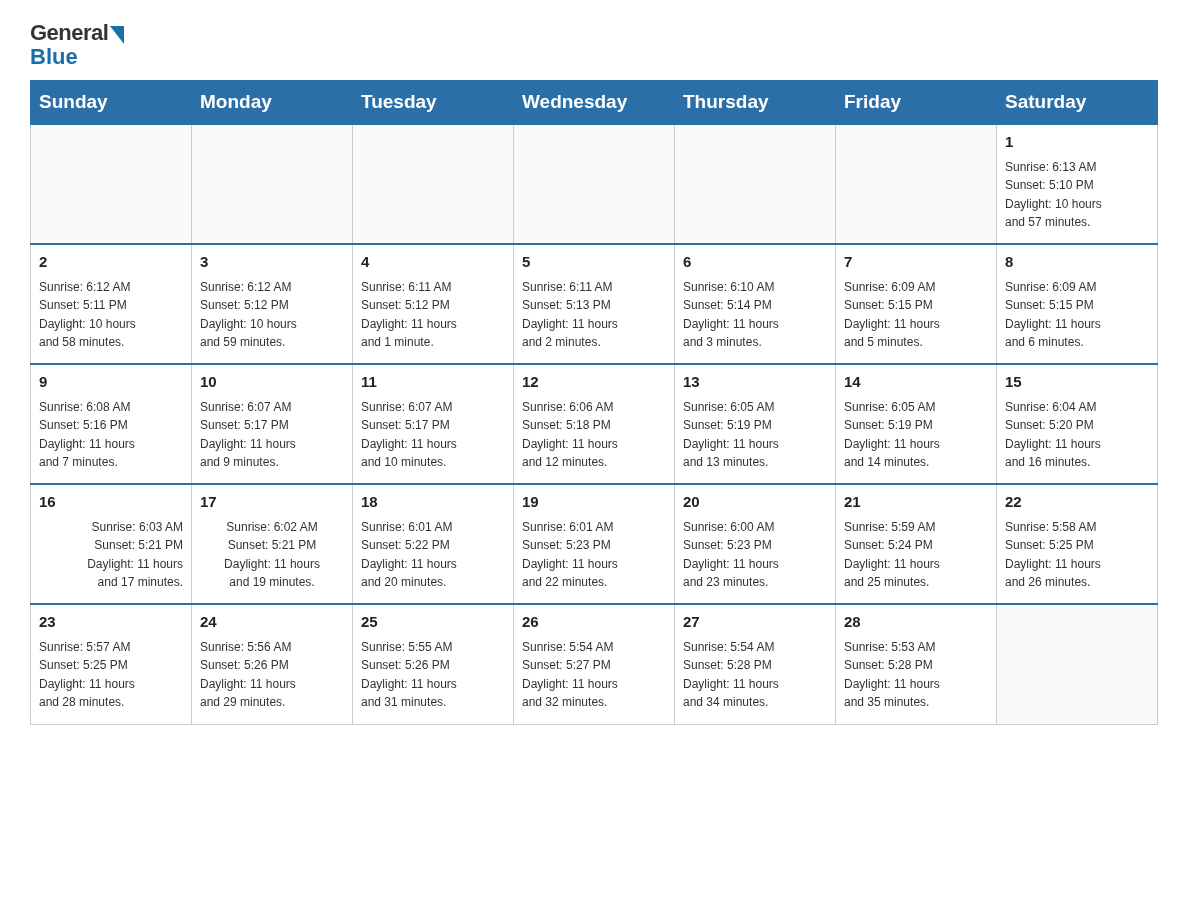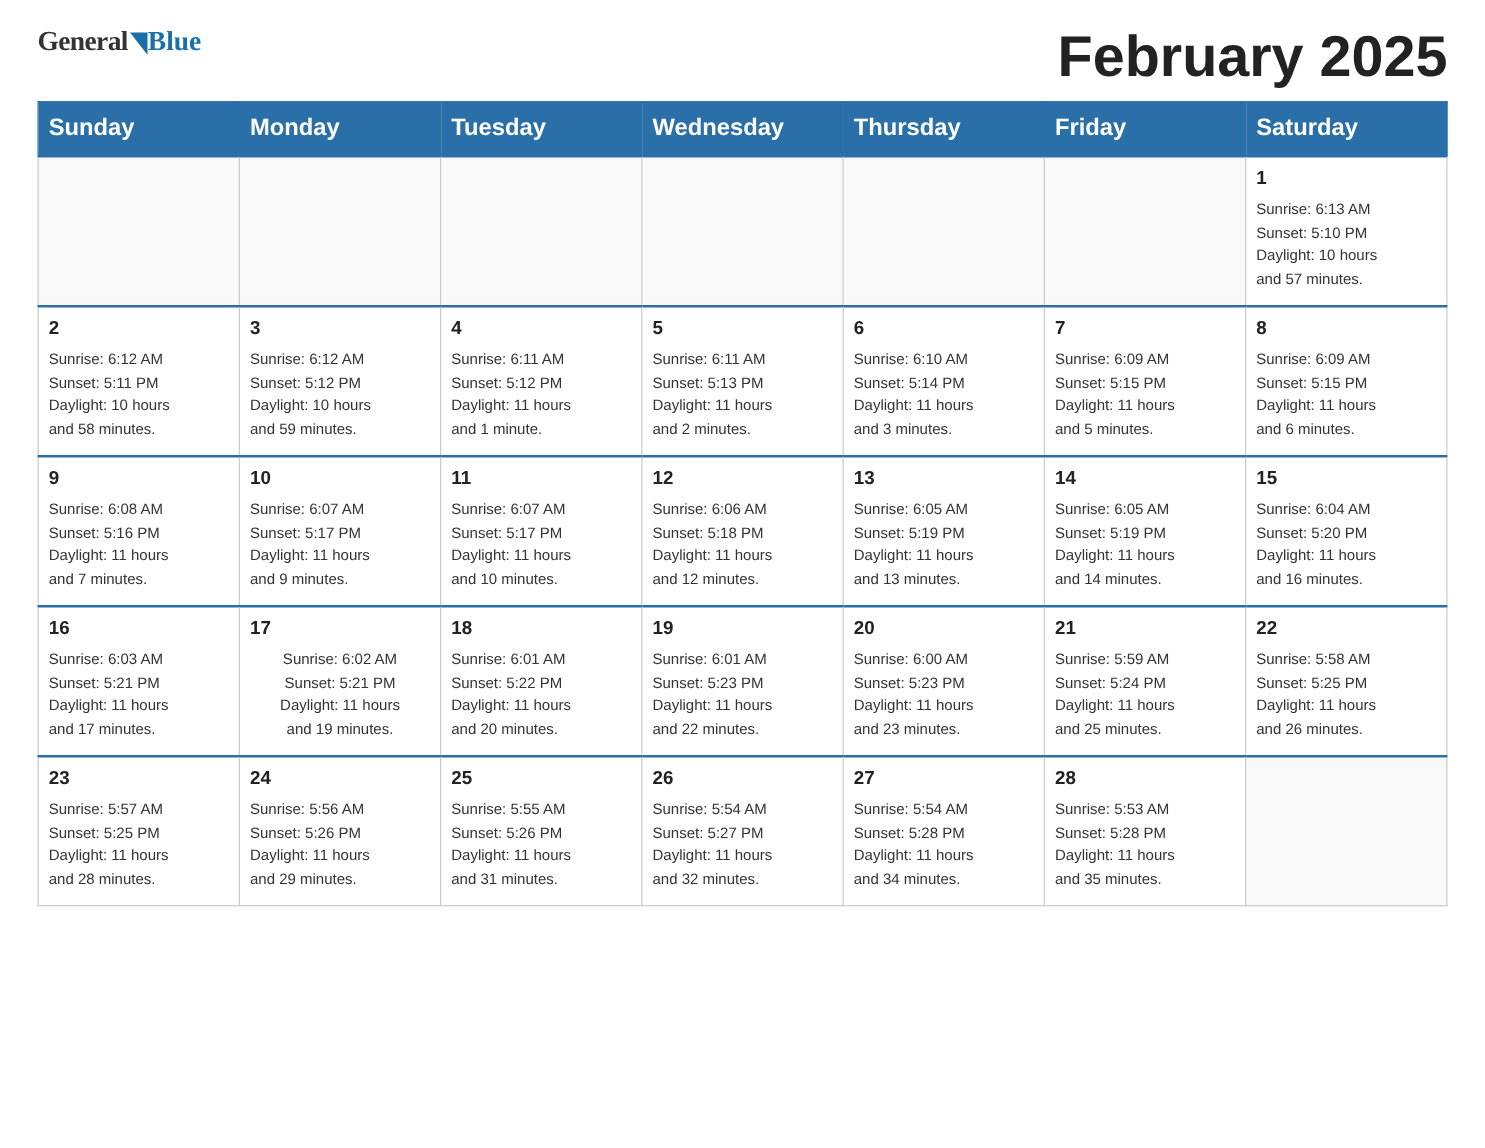--- a/index.html
+++ b/index.html
@@ -11,22 +11,22 @@
       min-height: 918px;
     }
     .header {
       display: flex;
       justify-content: space-between;
       align-items: flex-start;
       margin-bottom: 10px;
     }
     .logo {
       display: flex;
-      align-items: flex-end;
-      font-family: Liberation Serif, serif;
+      flex-direction: column;
+      align-items: flex-start;
     }
     .logo-top {
       display: flex;
       align-items: center;
     }
     .logo-general {
       font-size: 22px;
       font-weight: bold;
       color: #333;
       letter-spacing: -0.5px;
@@ -108,21 +108,20 @@
 
 <div class="header">
   <div class="logo">
     <div class="logo-top">
       <span class="logo-general">General</span>
       <div class="logo-arrow"></div>
     </div>
     <span class="logo-blue">Blue</span>
   </div>
   <div class="title-section">
-    <div class="month-title">February 2025</div>
   </div>
 </div>
 
 <table class="calendar">
   <thead>
     <tr>
     <th>Sunday</th>
         <th>Monday</th>
         <th>Tuesday</th>
         <th>Wednesday</th>
@@ -245,21 +244,21 @@
           <span class="day-number">15</span>
           <div class="day-info" style="white-space: pre-line;">Sunrise: 6:04 AM
 Sunset: 5:20 PM
 Daylight: 11 hours
 and 16 minutes.</div>
         </td>
       </tr>
       <tr class="week-row">
         <td>
           <span class="day-number">16</span>
-          <div class="day-info" style="white-space: pre-line;">Sunrise: 6:03 AM
+          <div class="day-info" style="white-space: pre-line; text-align: right;">Sunrise: 6:03 AM
 Sunset: 5:21 PM
 Daylight: 11 hours
 and 17 minutes.</div>
         </td>
         <td>
           <span class="day-number">17</span>
           <div class="day-info" style="white-space: pre-line; text-align: center;">Sunrise: 6:02 AM
 Sunset: 5:21 PM
 Daylight: 11 hours
 and 19 minutes.</div>

